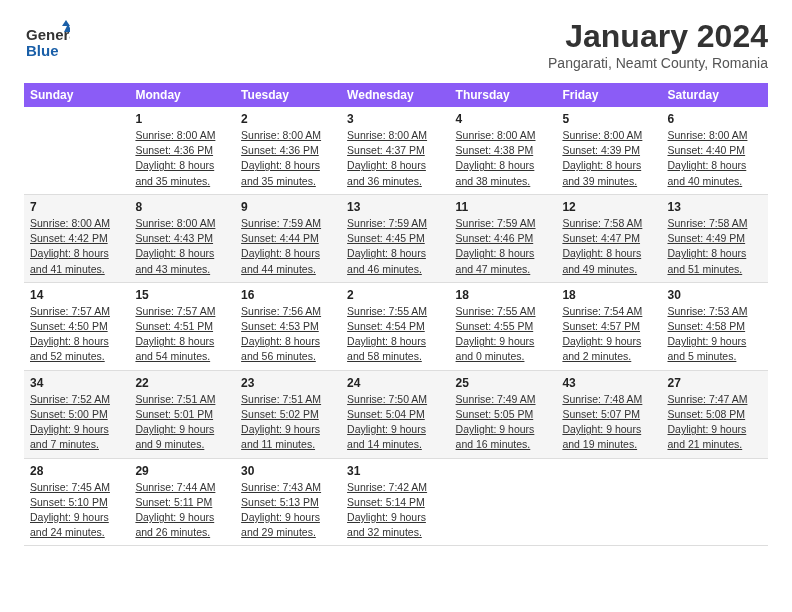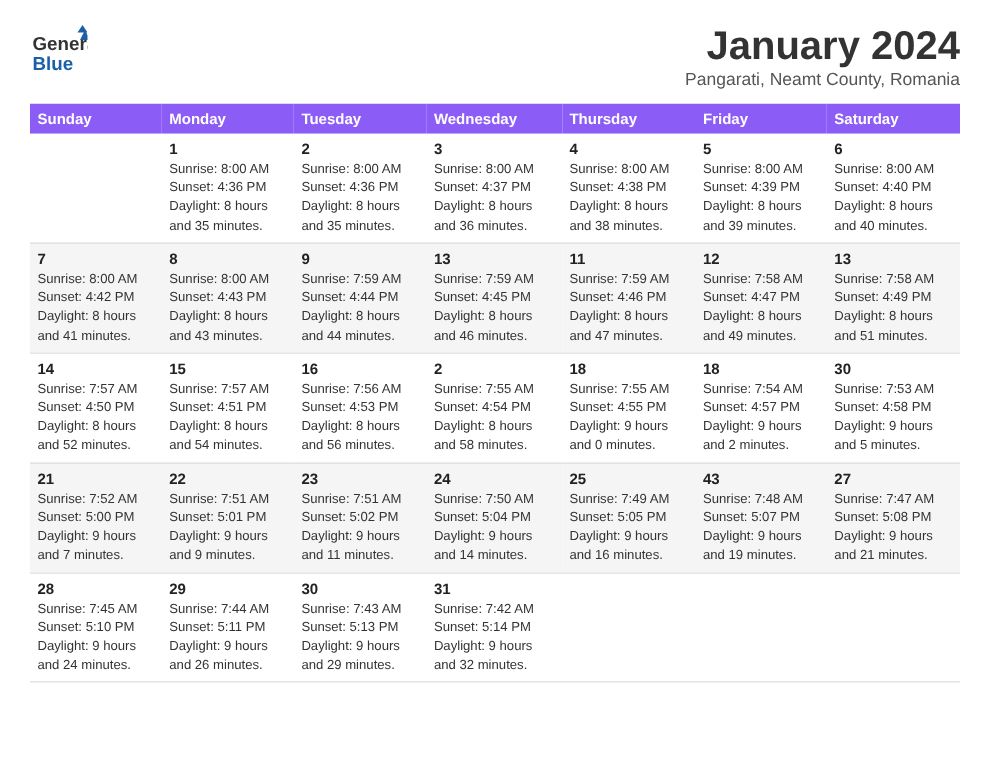--- a/index.html
+++ b/index.html
@@ -68,20 +68,21 @@
     .day-number {
       font-weight: bold;
       font-size: 12px;
       margin-bottom: 2px;
       color: #222;
     }
     .day-info {
       font-size: 10.5px;
       color: #333;
       line-height: 1.45;
+      text-decoration: underline;
     }
   </style>
 </head>
 <body>
 
 <div class="container">
   <div class="header-area">
     <div class="logo">
       <div>
         <svg width="46" height="46" viewBox="0 0 46 46">
@@ -193,21 +194,21 @@
             <div class="day-number">18</div>
             <div class="day-info">Sunrise: 7:54 AM<br>Sunset: 4:57 PM<br>Daylight: 9 hours<br>and 2 minutes.</div>
           </td>
           <td>
             <div class="day-number">30</div>
             <div class="day-info">Sunrise: 7:53 AM<br>Sunset: 4:58 PM<br>Daylight: 9 hours<br>and 5 minutes.</div>
           </td>
         </tr>
         <tr>
           <td>
-            <div class="day-number">21</div>
+            <div class="day-number">34</div>
             <div class="day-info">Sunrise: 7:52 AM<br>Sunset: 5:00 PM<br>Daylight: 9 hours<br>and 7 minutes.</div>
           </td>
           <td>
             <div class="day-number">22</div>
             <div class="day-info">Sunrise: 7:51 AM<br>Sunset: 5:01 PM<br>Daylight: 9 hours<br>and 9 minutes.</div>
           </td>
           <td>
             <div class="day-number">23</div>
             <div class="day-info">Sunrise: 7:51 AM<br>Sunset: 5:02 PM<br>Daylight: 9 hours<br>and 11 minutes.</div>
           </td>

